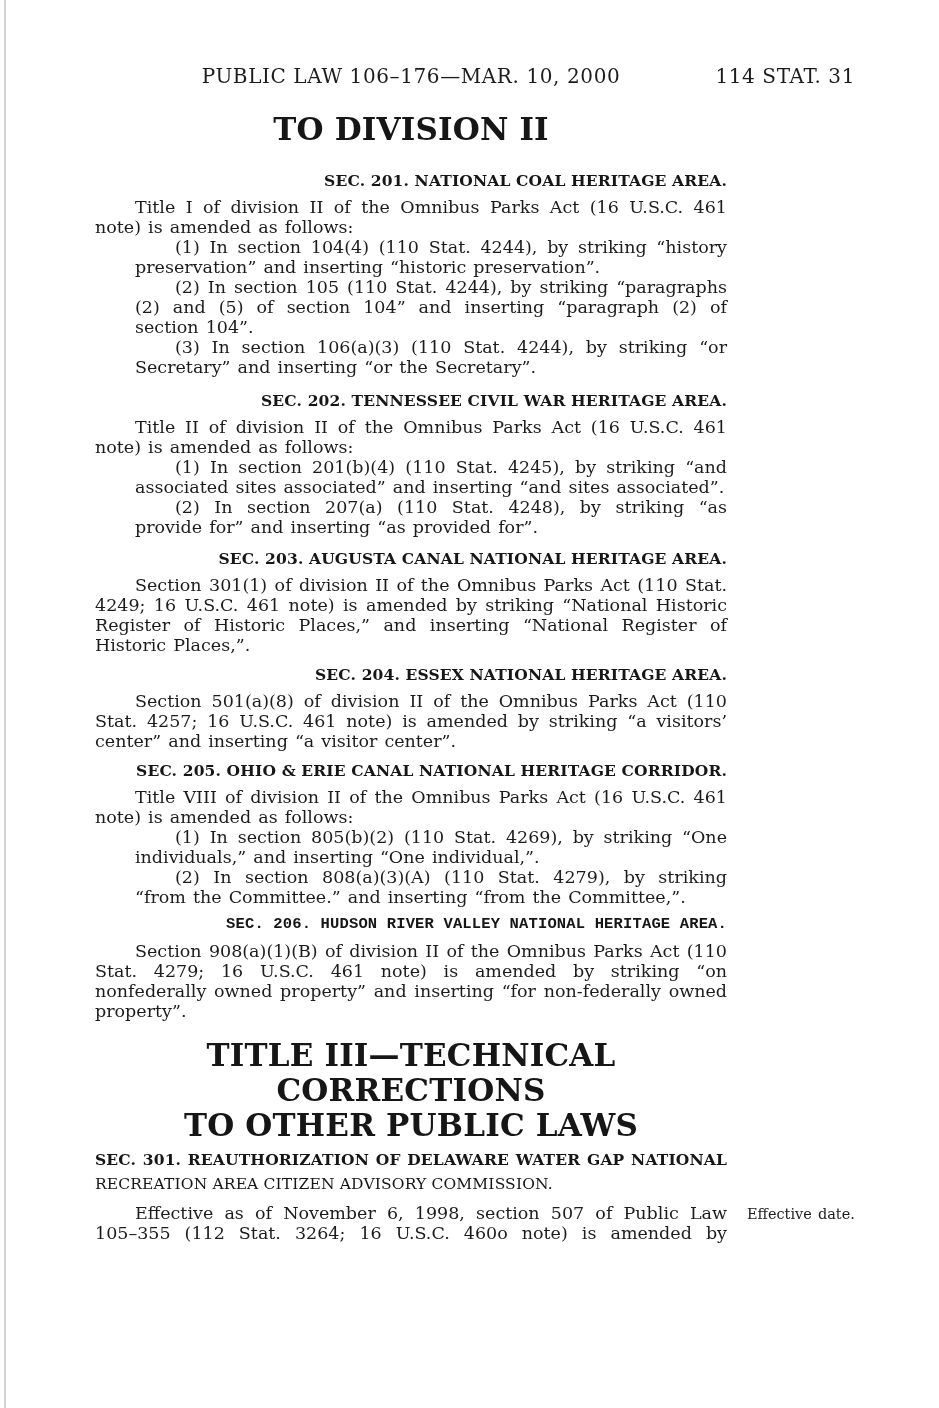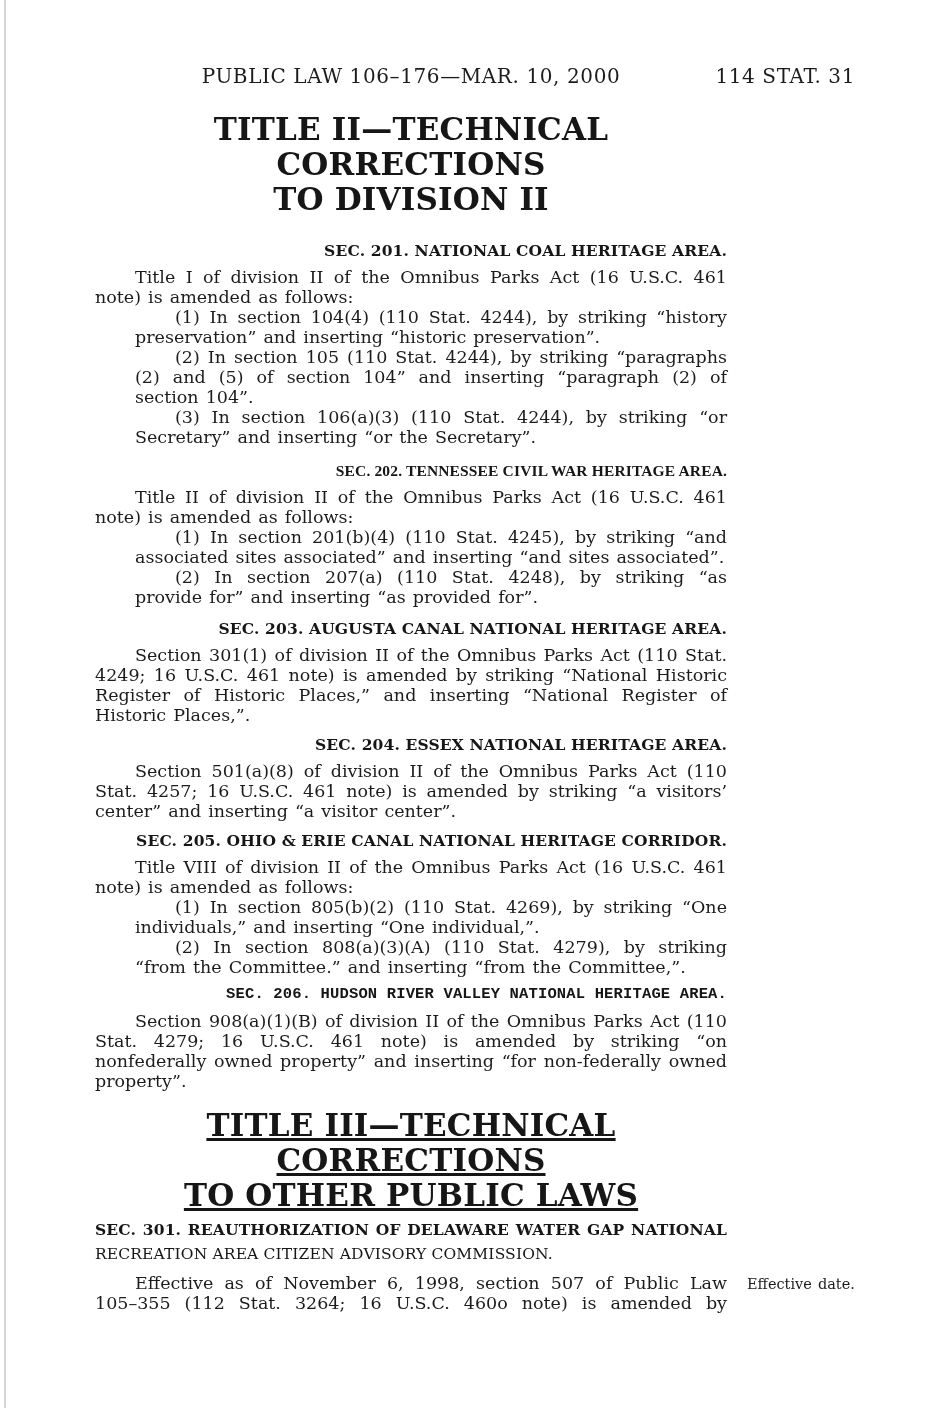--- a/index.html
+++ b/index.html
@@ -56,32 +56,32 @@
   }
   .title-block {
     text-align: center;
     font-weight: bold;
     font-size: 31px;
     line-height: 35px;
     letter-spacing: 0.2px;
     color: #161616;
   }
   .title-ii { margin-top: 112px; }
-  .title-iii { margin-top: 17px; text-decoration: underline; }
+  .title-iii { margin-top: 17px; }
   .sec-heading {
     font-size: 15.5px;
     font-weight: bold;
     line-height: 19px;
     letter-spacing: 0.15px;
     margin: 13px 0 7px 0;
     color: #161616;
     text-align: right;
   }
   .h201 { margin-top: 24px; }
-  .h202 { margin-top: 14px; font-family: Liberation Serif, serif; }
+  .h202 { margin-top: 14px; }
   .h203 { margin-top: 12px; }
   .h204 { margin-top: 10px; }
   .h205 { margin-top: 10px; }
   .h206 { margin-top: 8px; font-family: Liberation Mono, monospace; }
   .para, .item {
     font-size: 17.5px;
     line-height: 20px;
     text-align: justify;
     word-spacing: 1.5px;
     margin: 0;
@@ -132,21 +132,20 @@
 <div class="scan-edge"></div>
 
 <div class="page-header">
   <div class="law-line">PUBLIC LAW 106–176—MAR. 10, 2000</div>
   <div class="stat-line">114 STAT. 31</div>
 </div>
 
 <div class="main-col">
 
   <div class="title-block title-ii">
-    <div>TITLE II—TECHNICAL CORRECTIONS</div>
     <div>TO DIVISION II</div>
   </div>
 
   <div>
     <div class="sec-heading h201">SEC. 201. NATIONAL COAL HERITAGE AREA.</div>
     <p class="para">Title I of division II of the Omnibus Parks Act (16 U.S.C. 461 note) is amended as follows:</p>
     <p class="item">(1) In section 104(4) (110 Stat. 4244), by striking “history preservation” and inserting “historic preservation”.</p>
     <p class="item">(2) In section 105 (110 Stat. 4244), by striking “paragraphs (2) and (5) of section 104” and inserting “paragraph (2) of section 104”.</p>
     <p class="item">(3) In section 106(a)(3) (110 Stat. 4244), by striking “or Secretary” and inserting “or the Secretary”.</p>
   </div>

